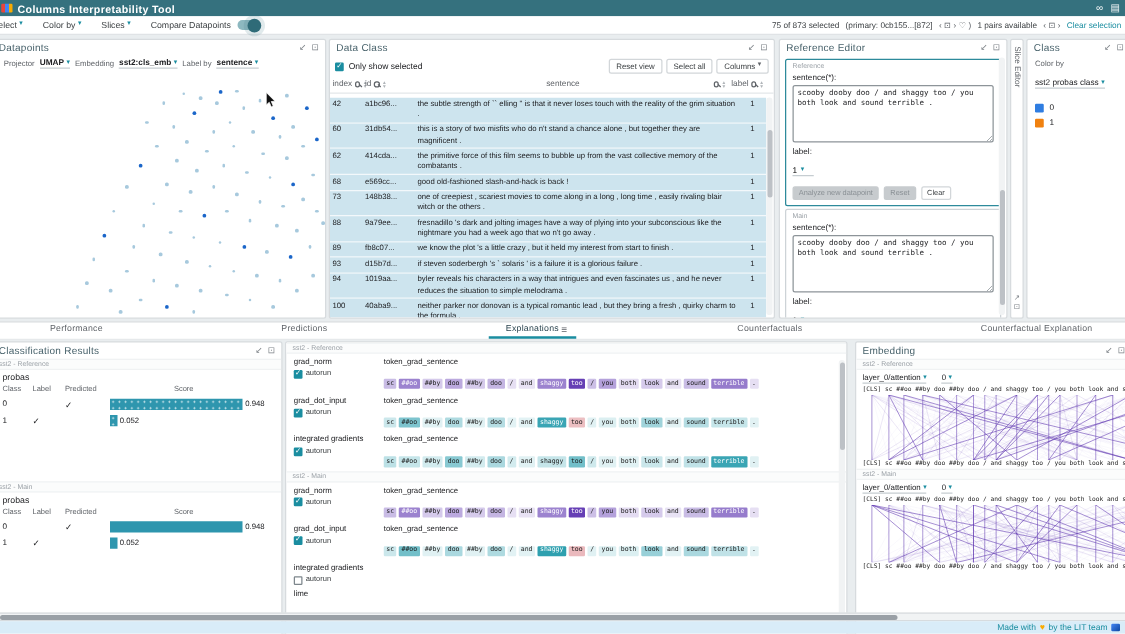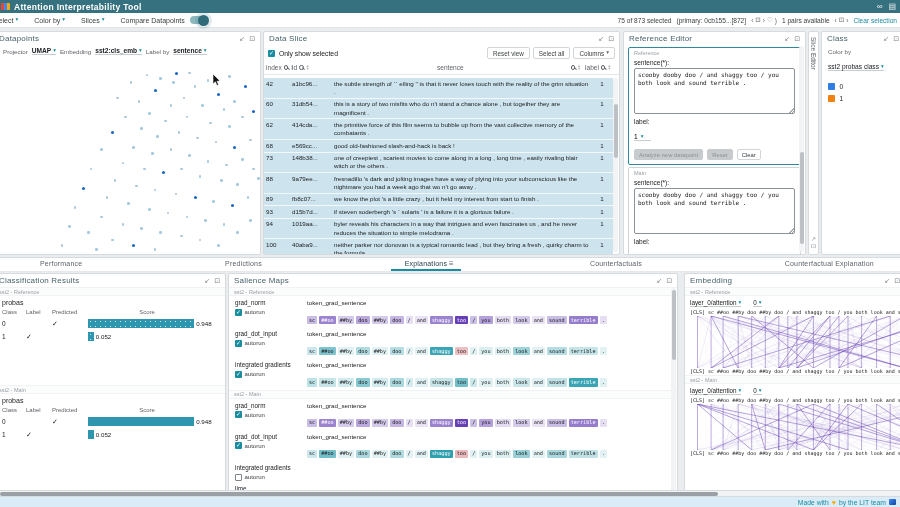--- a/index.html
+++ b/index.html
@@ -122,21 +122,21 @@
   .heart{color:#f9ab00;font-size:7px;}
   .footlogo{width:7px;height:6px;border-radius:1px;background:linear-gradient(135deg,#4285f4,#0d47a1);}
 </style>
 </head>
 <body>
 
 <div class="app">
 
   <div class="titlebar">
     <span class="logo"></span>
-    <span class="apptitle">Attention Interpretability Tool</span>
+    <span class="apptitle">Columns Interpretability Tool</span>
     <span class="tb-icons">
       <span>∞</span>
       <span>▤</span>
     </span>
   </div>
 
   <div class="toolbar">
     <span class="menu">
         <span>Select</span>
         <span class="caret">▾</span>
@@ -290,21 +290,21 @@
           <span class="pt" style="left: 96%; top: 82%;"></span>
           <span class="pt" style="left: 99%; top: 60%;"></span>
           <span class="pt" style="left: 46%; top: 18%;"></span>
           <span class="pt" style="left: 51%; top: 10%;"></span>
           <span class="pt" style="left: 57%; top: 6%;"></span>
         </div>
     </div>
 
     <div class="panel" style="left:263px;width:357px;">
       <div class="phead">
-        <span class="ptitle">Data Slice</span>
+        <span class="ptitle">Data Class</span>
         <span class="picons">
           <span>↙</span>
           <span>⊡</span>
         </span>
       </div>
       <div class="dt-subrow">
         <span class="cb">✓</span>
         <span style="font-size:6.8px;color:#202124;">Only show selected</span>
         <span class="dt-buttons">
           <span class="btn">Reset view</span>
@@ -559,27 +559,20 @@
             <span class="cp check"></span>
             <span class="cbar">
               <span class="bar" style="width: 5.8px;"></span>
               <span class="cv">0.052</span>
             </span>
           </div>
         </div>
     </div>
 
     <div class="panel" style="top:0;bottom:0;left:228px;width:450px;">
-      <div class="phead">
-        <span class="ptitle">Salience Maps</span>
-        <span class="picons">
-          <span>↙</span>
-          <span>⊡</span>
-        </span>
-      </div>
       <div class="subbar">sst2 - Reference</div>
       <div>
           <div class="sal-row">
             <div class="sal-left">
               <div class="sal-method">grad_norm</div>
               <label class="ar">
                 <span class="cb">✓</span>
                 <span>autorun</span>
               </label>
             </div>

